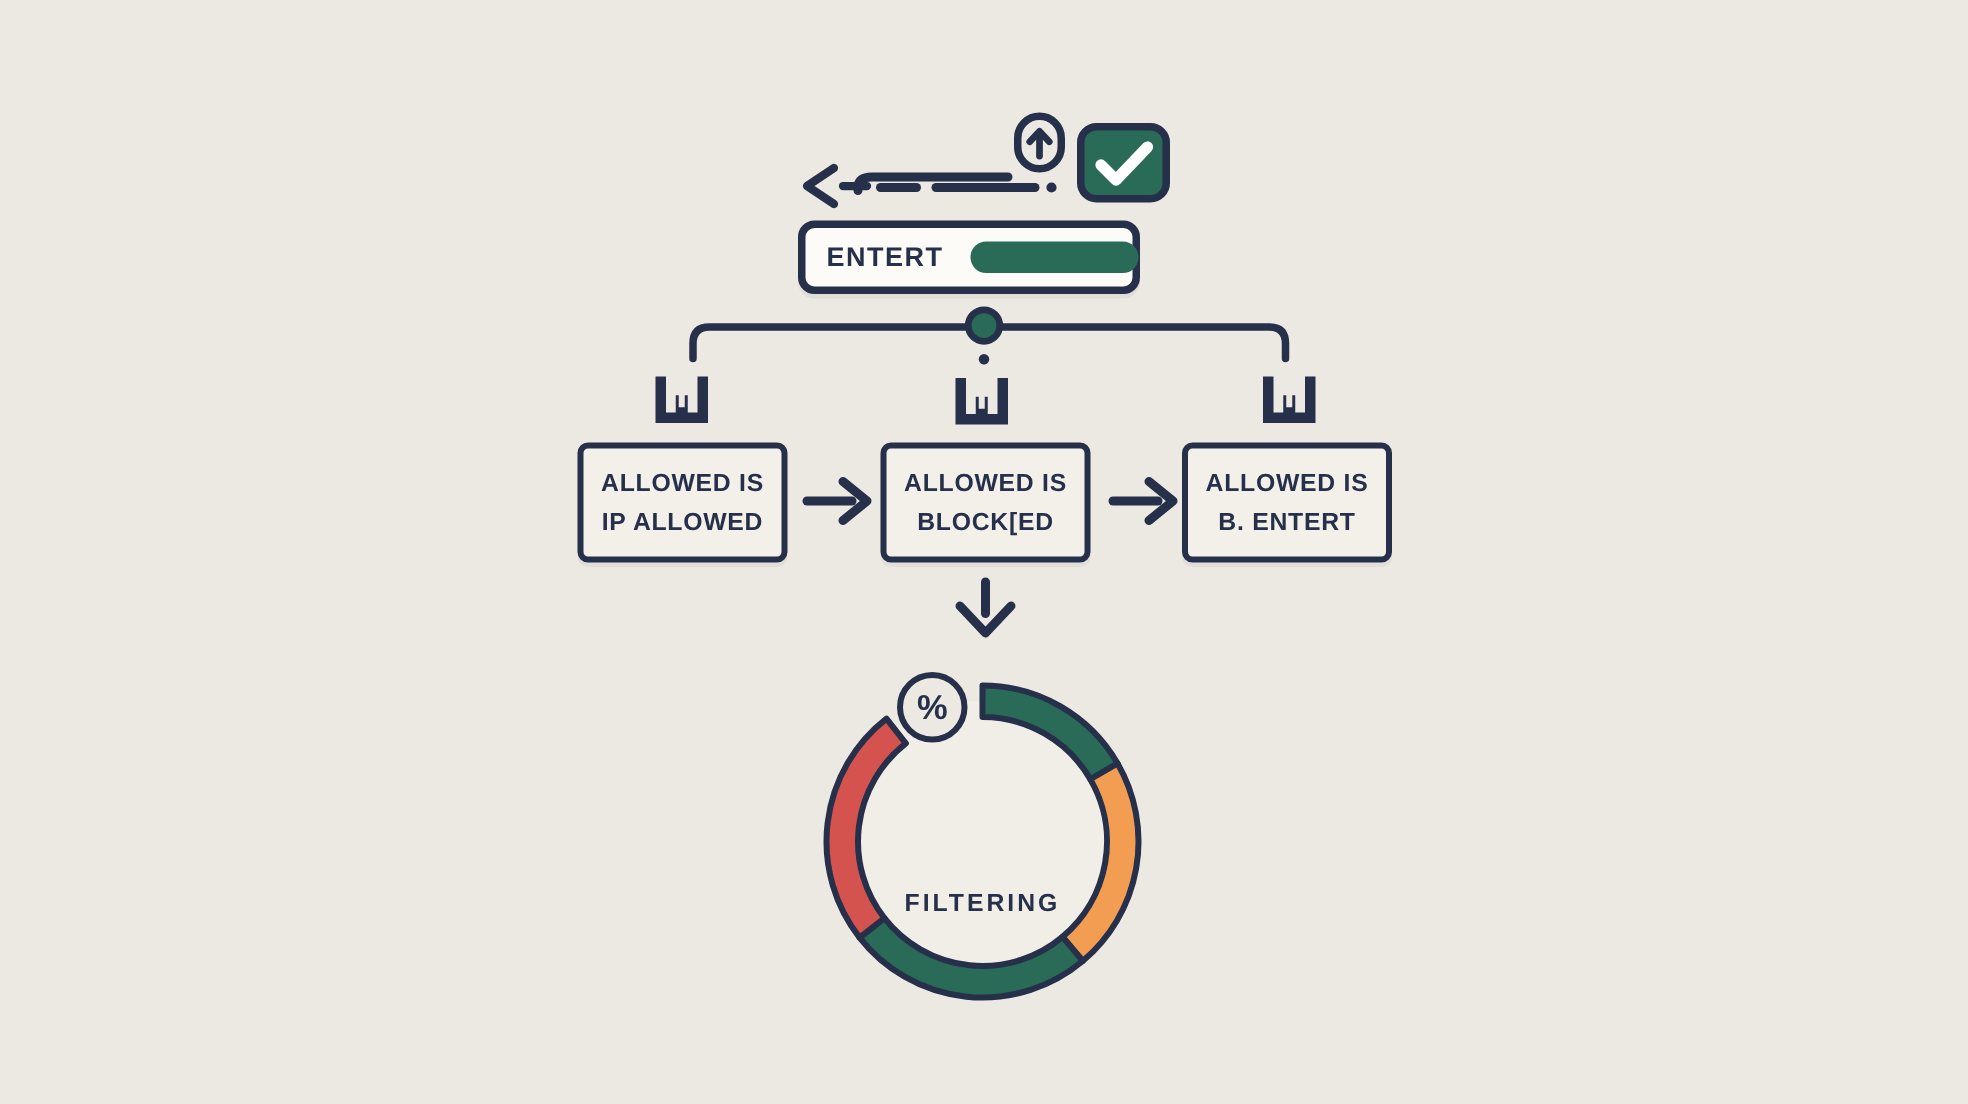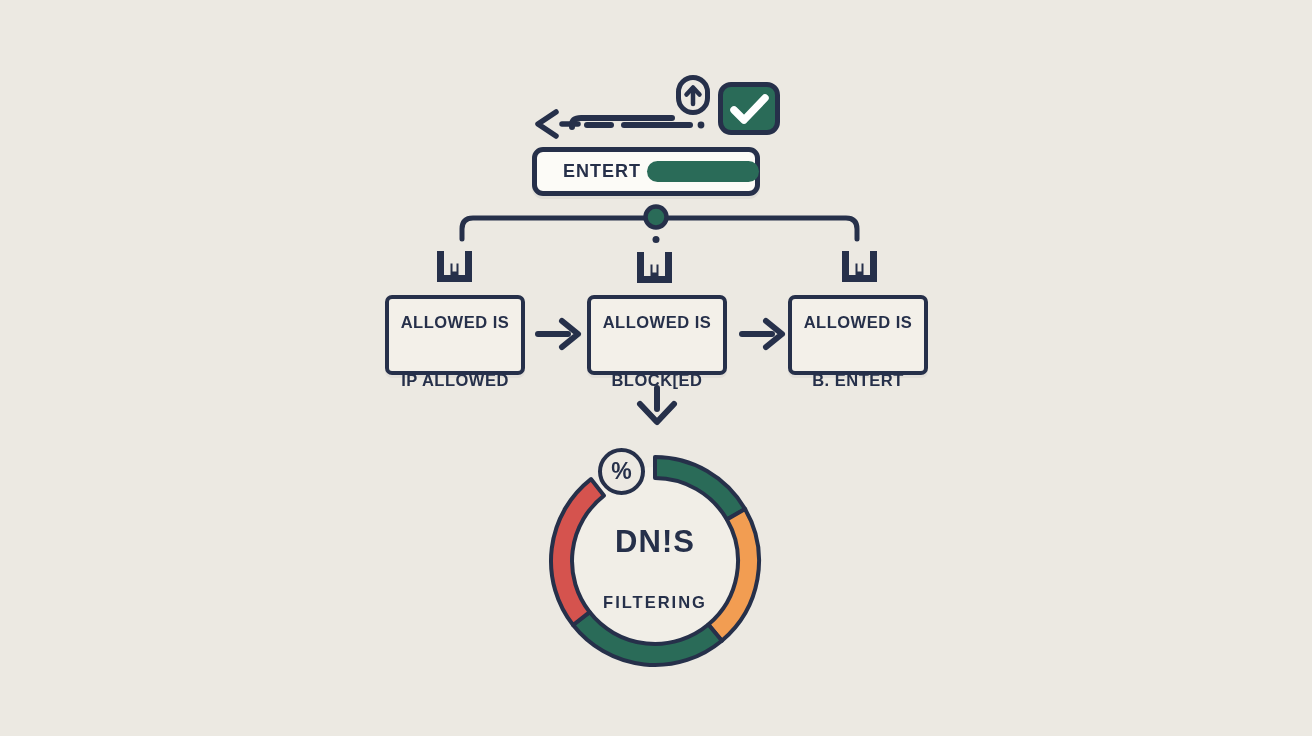--- a/index.html
+++ b/index.html
@@ -21,39 +21,38 @@
   .checkbox{
     position:absolute;left:718px;top:82px;width:62px;height:53px;
     background:var(--green);border:5px solid var(--navy);border-radius:13px;
     box-sizing:border-box;display:flex;align-items:center;justify-content:center;
   }
   .input-field{
     position:absolute;left:532px;top:147px;width:228px;height:49px;
     background:var(--white);border:5px solid var(--navy);border-radius:11px;
     box-sizing:border-box;display:flex;align-items:center;
     box-shadow:0 3px 0 rgba(38,48,74,0.06);
-    padding-left:12px;
   }
   .input-label{
     margin-left:14px;font-size:18px;font-weight:700;letter-spacing:1px;color:var(--navy);
   }
   .input-pill{
     position:absolute;left:110px;top:9px;width:112px;height:21px;
     background:var(--green);border-radius:11px;
   }
   .flow-box{
     position:absolute;top:295px;width:140px;height:80px;
     background:var(--panel);border:4px solid var(--navy);border-radius:7px;
     box-sizing:border-box;display:flex;flex-direction:column;
     align-items:center;justify-content:center;
     box-shadow:0 3px 0 rgba(38,48,74,0.05);
   }
   .flow-box .bl{
     font-size:16.5px;font-weight:700;letter-spacing:0.5px;line-height:26px;
-    color:var(--navy);white-space:nowrap;margin-top:32px;
+    color:var(--navy);white-space:nowrap;
   }
   .box-1{left:385px;} .box-2{left:587px;} .box-3{left:788px;}
 
   .donut-wrap{position:absolute;left:535px;top:441px;width:240px;height:240px;}
   .donut-wrap svg{position:absolute;left:0;top:0;}
   .pct-badge{
     position:absolute;left:598px;top:448px;width:47px;height:47px;
     background:var(--bg);border:4.5px solid var(--navy);border-radius:50%;
     box-sizing:border-box;display:flex;align-items:center;justify-content:center;
     font-size:23px;font-weight:700;color:var(--navy);
@@ -155,16 +154,15 @@
           <path d="M120.00 16.00 A104 104 0 0 1 210.07 68.00 L191.88 78.50 A83 83 0 0 0 120.00 37.00 Z" fill="#2a6b58" stroke="#26304a" stroke-width="4" stroke-linejoin="round"></path>
           <path d="M210.07 68.00 A104 104 0 0 1 186.85 199.67 L173.35 183.58 A83 83 0 0 0 191.88 78.50 Z" fill="#f29d52" stroke="#26304a" stroke-width="4" stroke-linejoin="round"></path>
           <path d="M186.85 199.67 A104 104 0 0 1 38.05 184.03 L54.60 171.10 A83 83 0 0 0 173.35 183.58 Z" fill="#2a6b58" stroke="#26304a" stroke-width="4" stroke-linejoin="round"></path>
           <path d="M38.05 184.03 A104 104 0 0 1 55.97 38.05 L68.90 54.60 A83 83 0 0 0 54.60 171.10 Z" fill="#d5534e" stroke="#26304a" stroke-width="4" stroke-linejoin="round"></path>
         </g>
     </svg>
   </div>
   <div class="pct-badge">
     <span>%</span>
   </div>
-  <div class="donut-title">DN!S</div>
   <div class="donut-subtitle">FILTERING</div>
 
 </div>
 
 </body></html>

